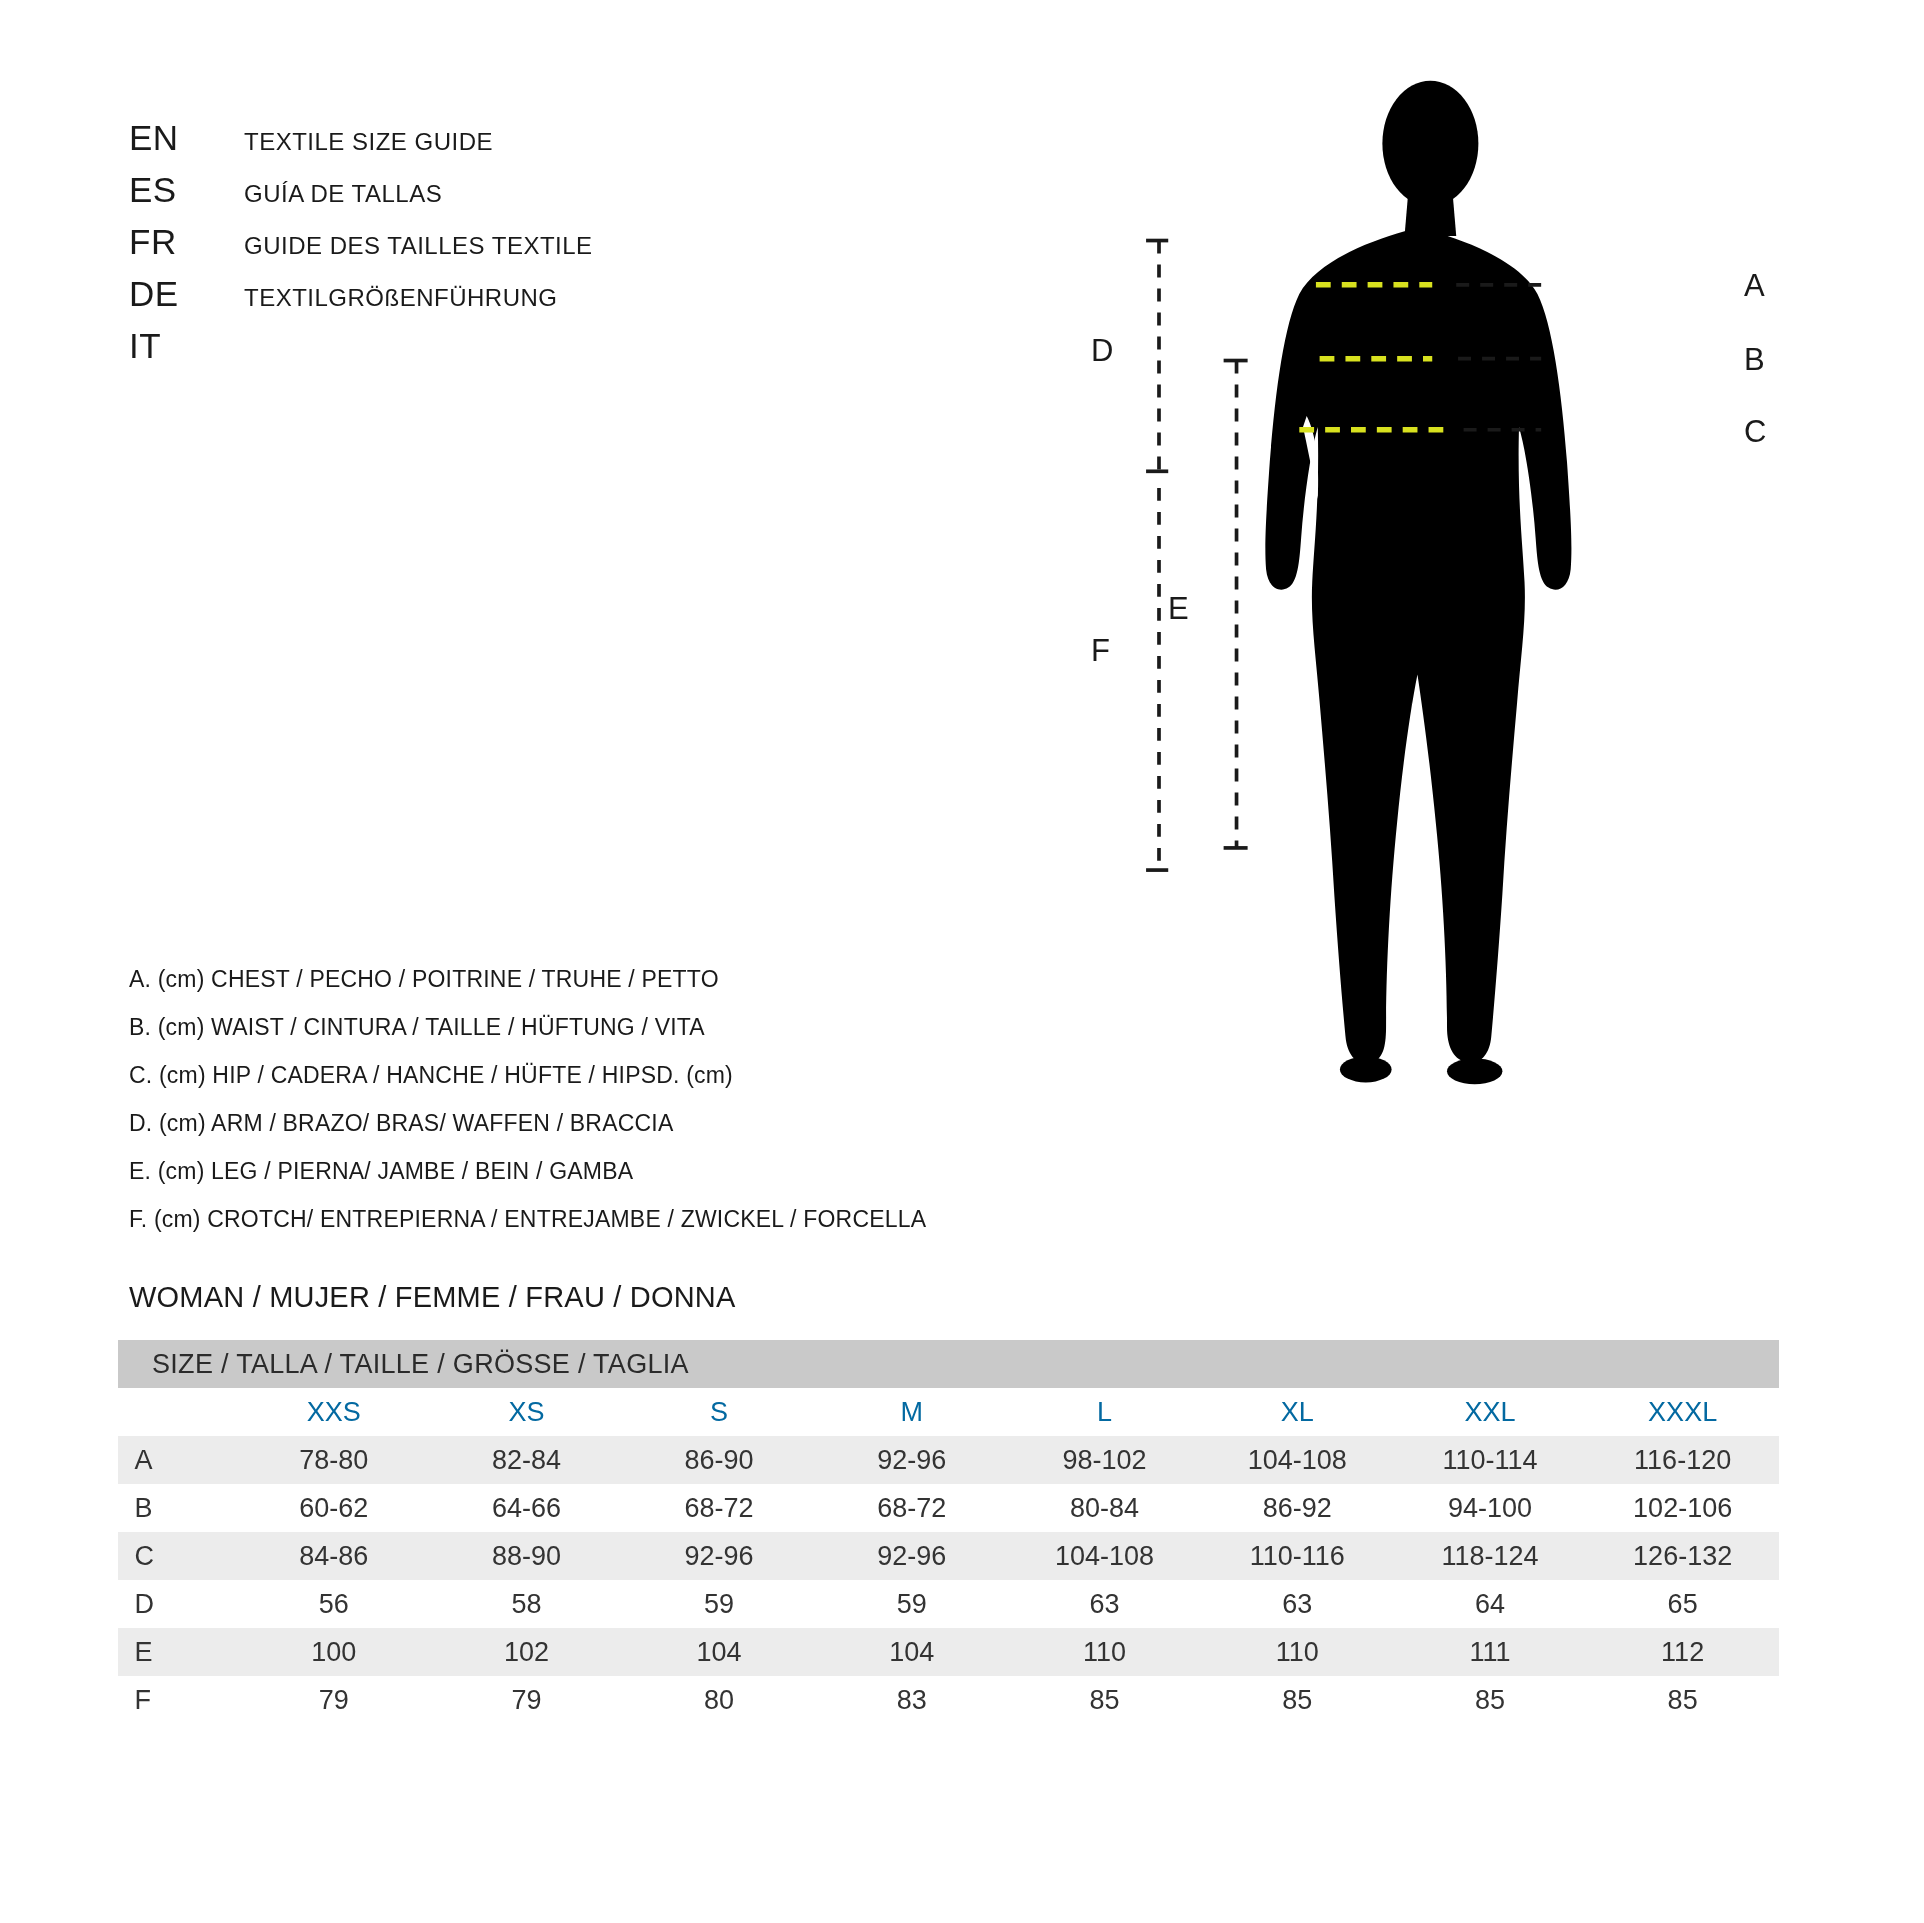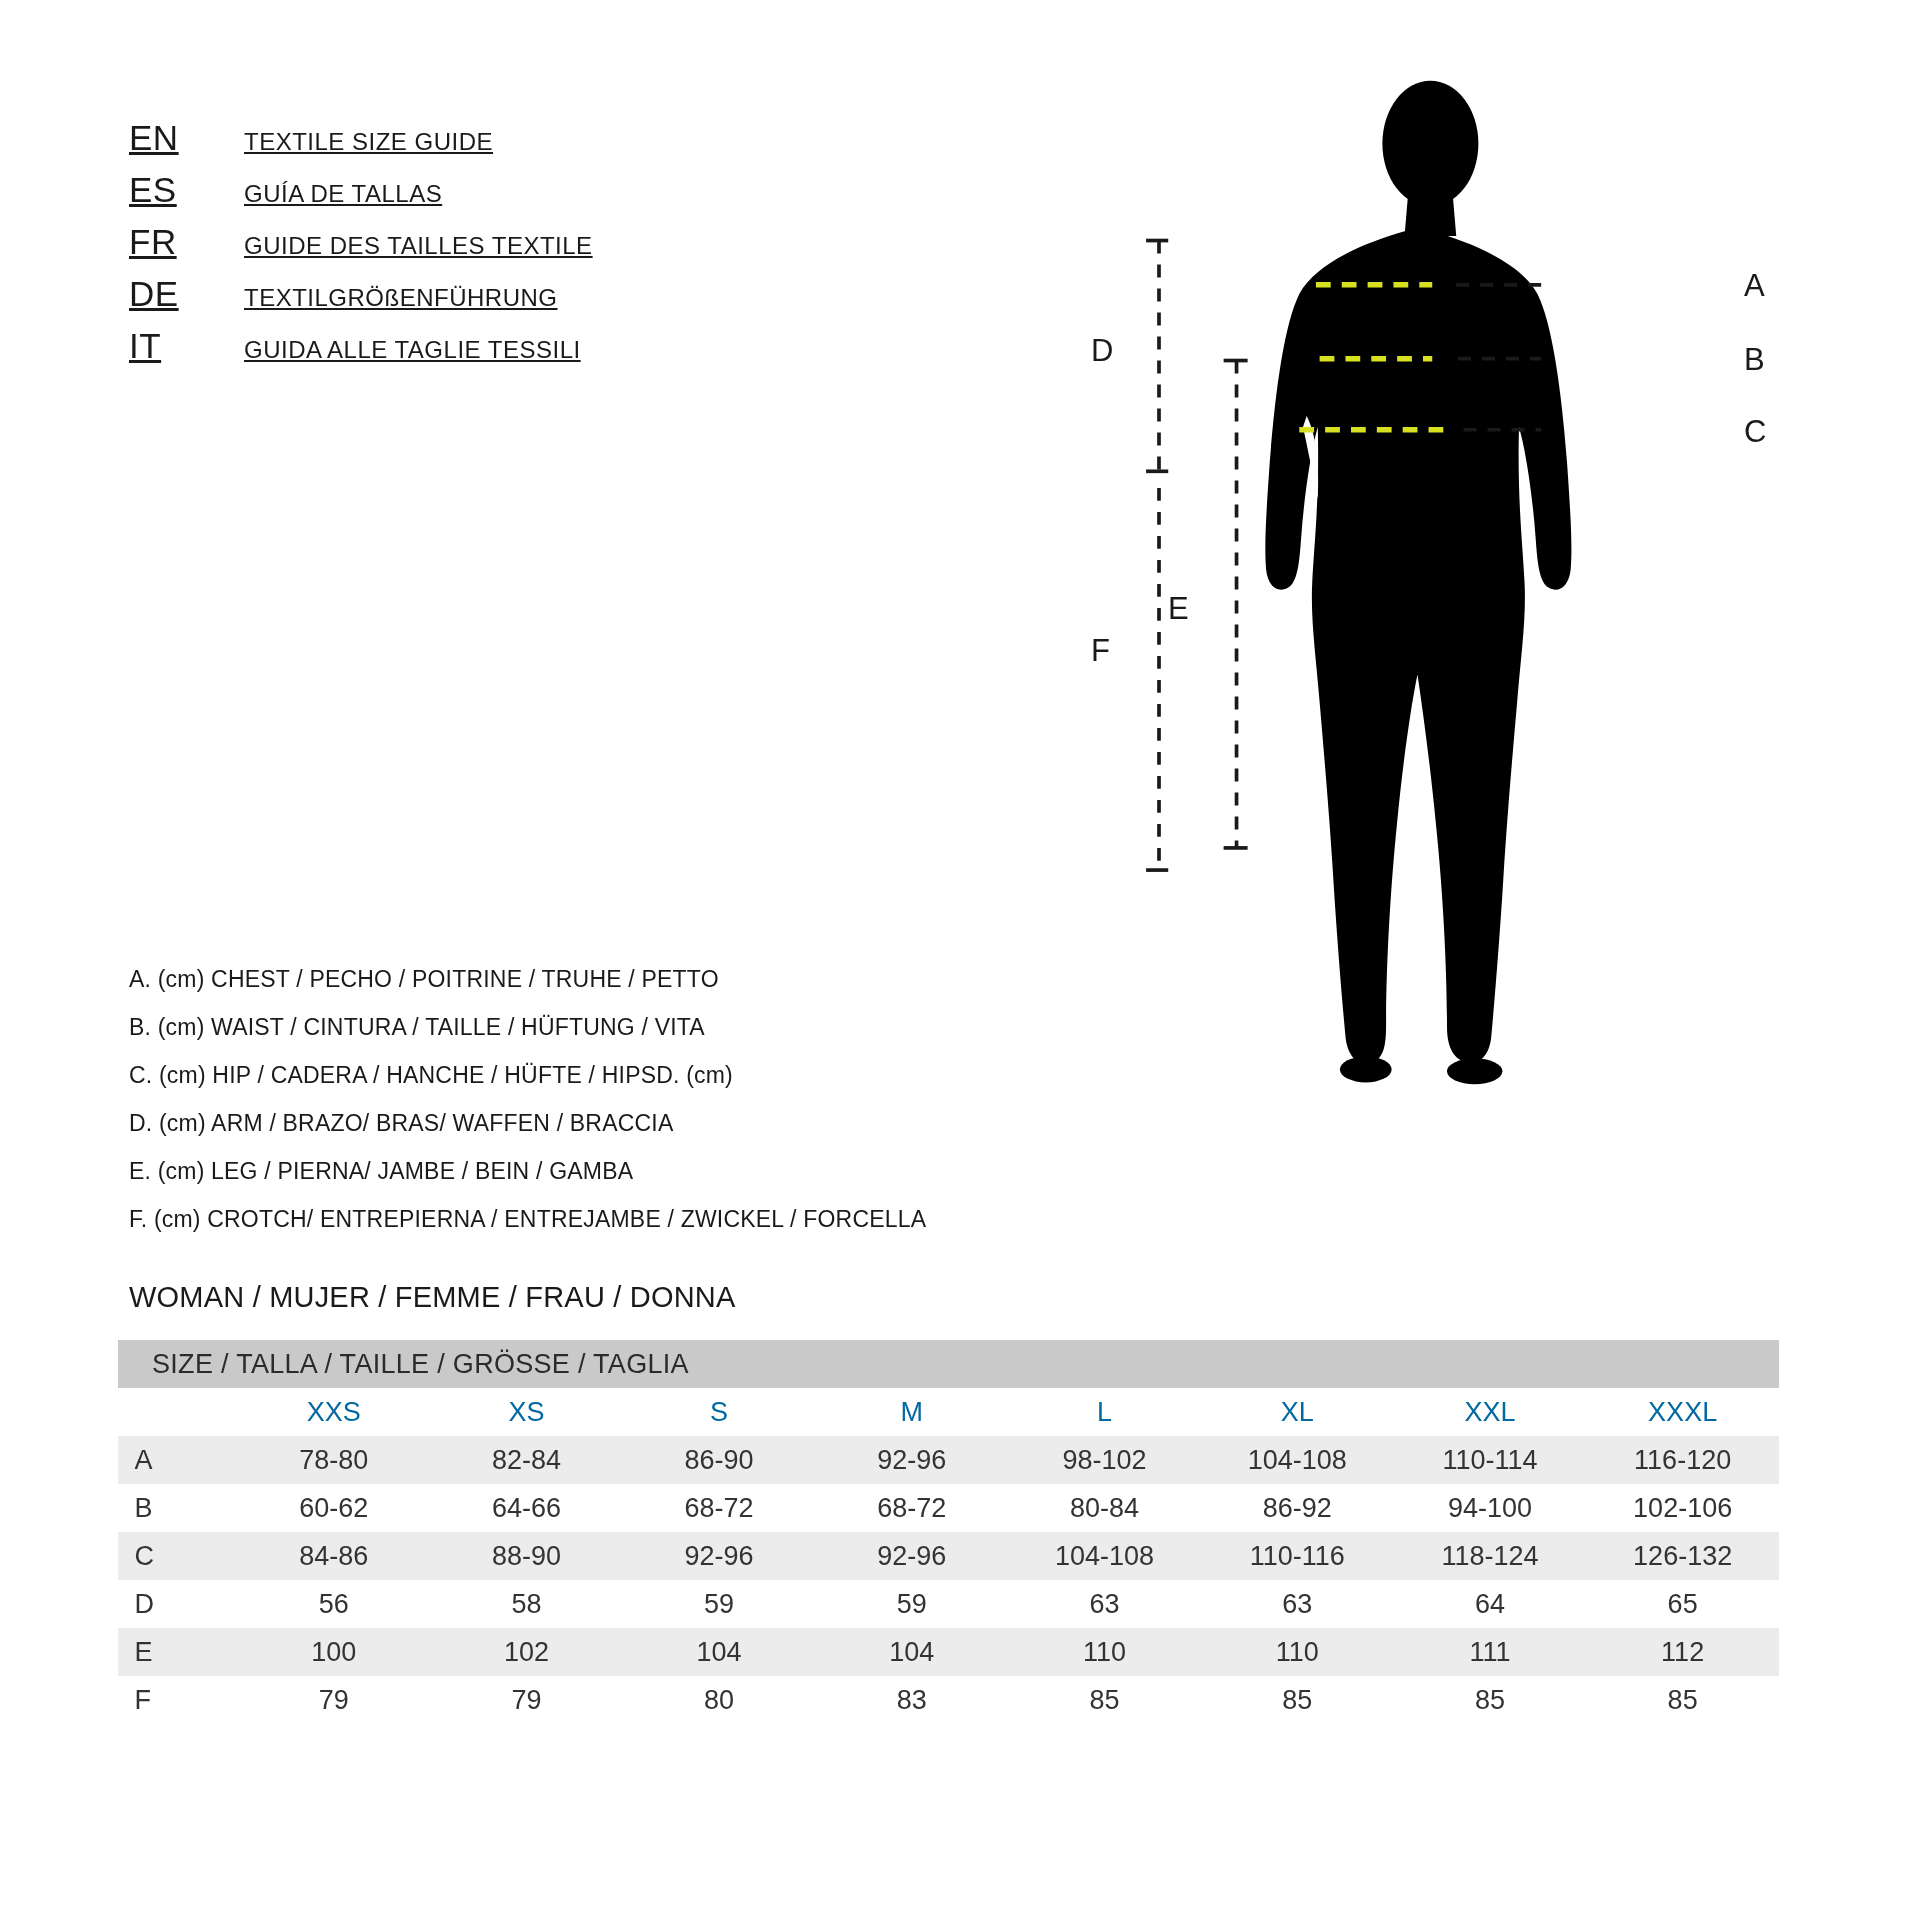--- a/index.html
+++ b/index.html
@@ -14,21 +14,20 @@
     color: #1a1a1a;
     position: relative;
     overflow: hidden;
   }
 
   
   .title-block {
     position: absolute;
     left: 129px;
     top: 118px;
-    text-decoration: underline;
   }
   .title-row {
     display: flex;
     align-items: baseline;
     height: 52px;
   }
   .title-lang {
     width: 115px;
     font-size: 35px;
     letter-spacing: 0.5px;
@@ -140,21 +139,20 @@
   <div class="title-row">
     <span class="title-lang">FR</span>
     <span class="title-text">GUIDE DES TAILLES TEXTILE</span>
   </div>
   <div class="title-row">
     <span class="title-lang">DE</span>
     <span class="title-text">TEXTILGRÖßENFÜHRUNG</span>
   </div>
   <div class="title-row">
     <span class="title-lang">IT</span>
-    <span class="title-text">GUIDA ALLE TAGLIE TESSILI</span>
   </div>
 </div>
 
 <div class="figure-area">
 
   <svg class="silhouette" width="720" height="1108" viewBox="0 0 780 1200">
 
     <ellipse cx="320" cy="85" rx="52" ry="68" fill="#000000"></ellipse>
 
     <path d="M296 138 L344 138 L348 185 L292 185 Z" fill="#000000"></path>

